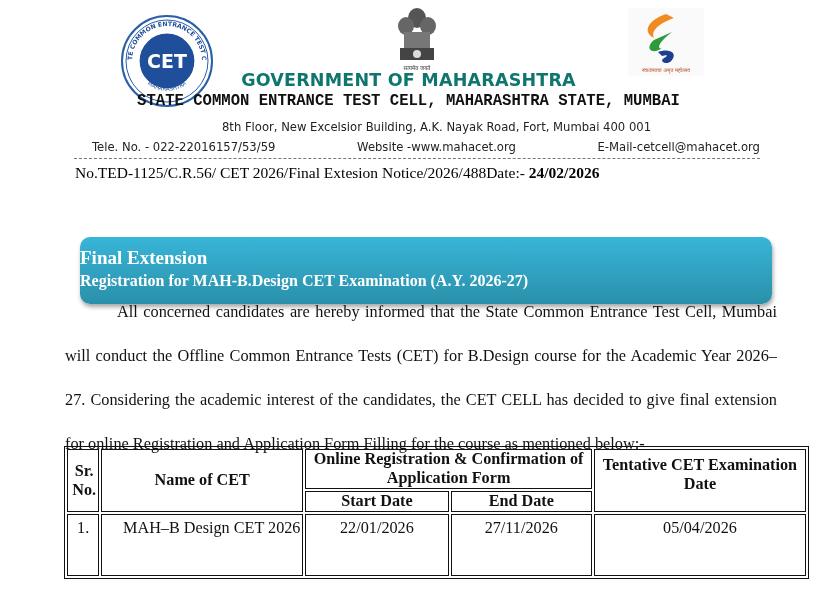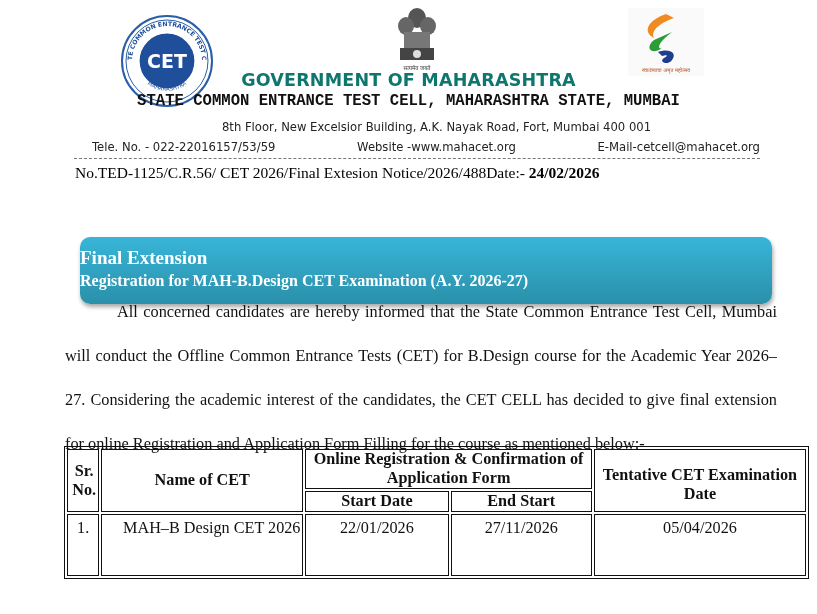--- a/index.html
+++ b/index.html
@@ -107,25 +107,25 @@
 </div>
 
 <p class="para">All concerned candidates are hereby informed that the State Common Entrance Test Cell, Mumbai will conduct the Offline Common Entrance Tests (CET) for B.Design course for the Academic Year 2026–27. Considering the academic interest of the candidates, the CET CELL has decided to give final extension for online Registration and Application Form Filling for the course as mentioned below:-</p>
 
 <table class="cet">
   <thead>
     <tr>
       <th class="c-sr sr-th" rowspan="2">Sr. No.</th>
       <th class="c-name" rowspan="2">Name of CET</th>
       <th colspan="2">Online Registration &amp; Confirmation of Application Form</th>
-      <th class="c-exam" rowspan="2" style="vertical-align: top; padding-top: 16px; font-family: Liberation Serif, serif;">Tentative CET Examination Date</th>
+      <th class="c-exam" rowspan="2" style="vertical-align: top; padding-top: 6px; font-family: Liberation Serif, serif;">Tentative CET Examination Date</th>
     </tr>
     <tr>
       <th class="c-start">Start Date</th>
-      <th class="c-end">End Start</th>
+      <th class="c-end">End Date</th>
     </tr>
   </thead>
   <tbody>
     <tr>
       <td>1.</td>
       <td class="name-td">MAH–B Design CET 2026</td>
       <td>22/01/2026</td>
       <td>27/11/2026</td>
       <td>05/04/2026</td>
     </tr>

